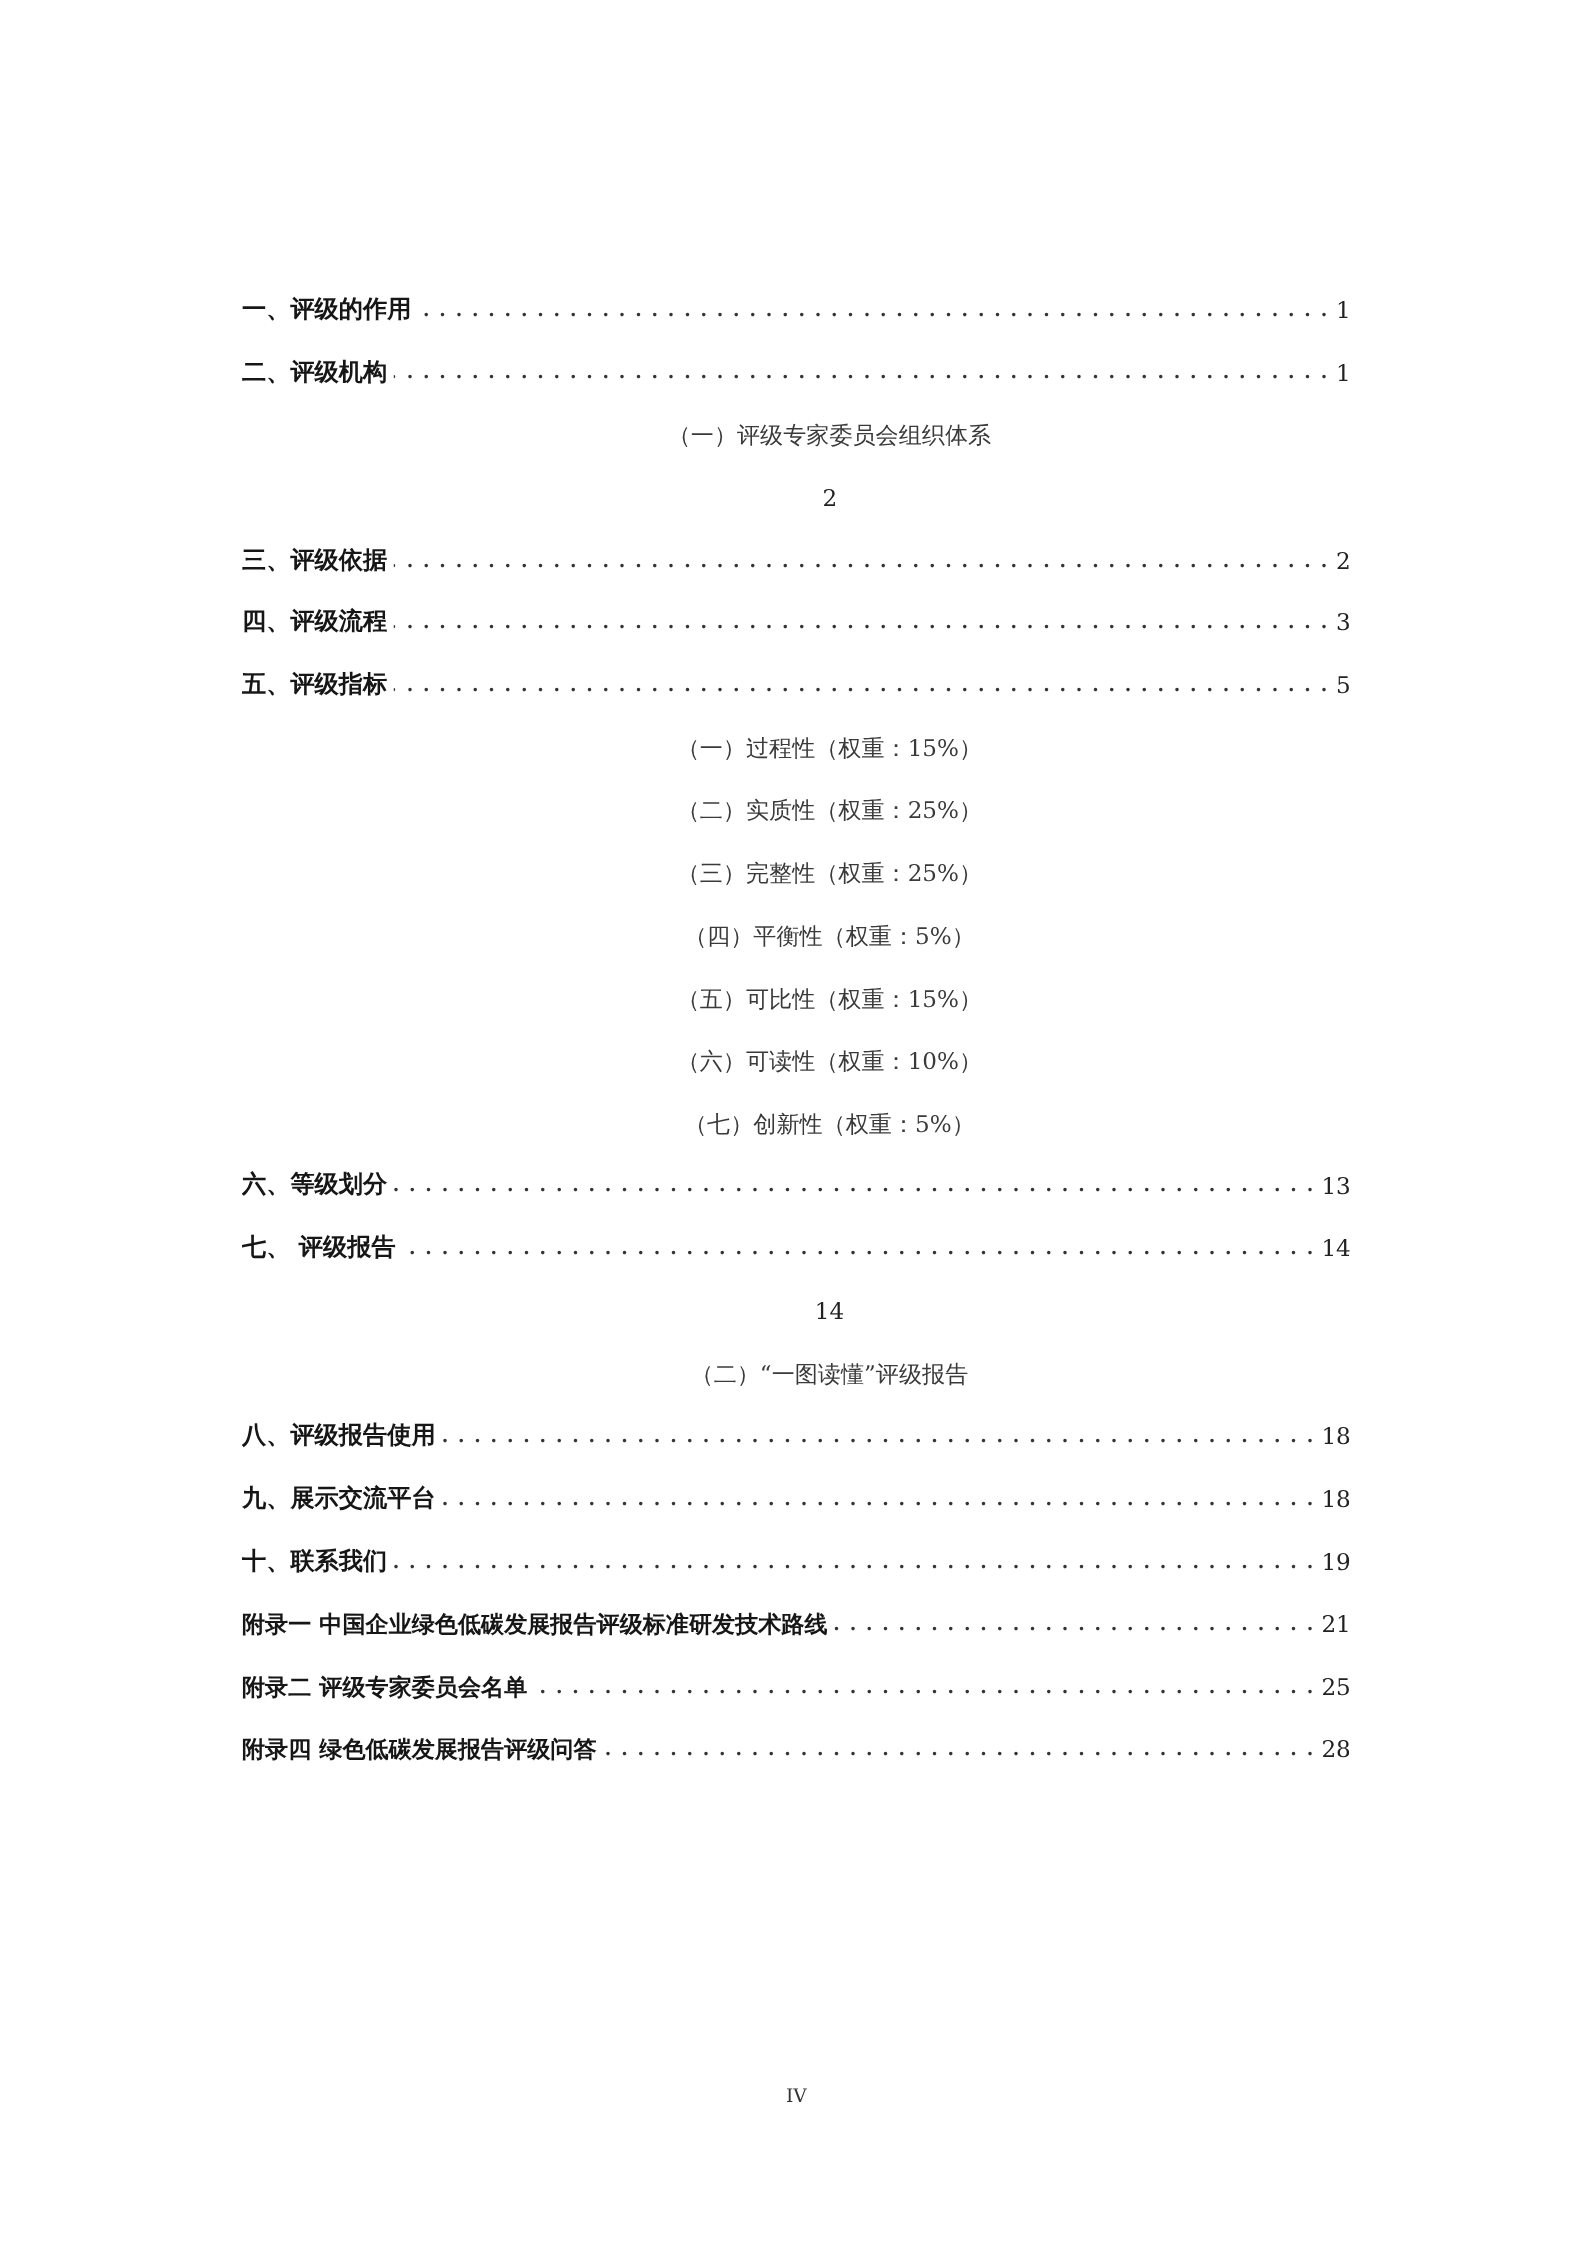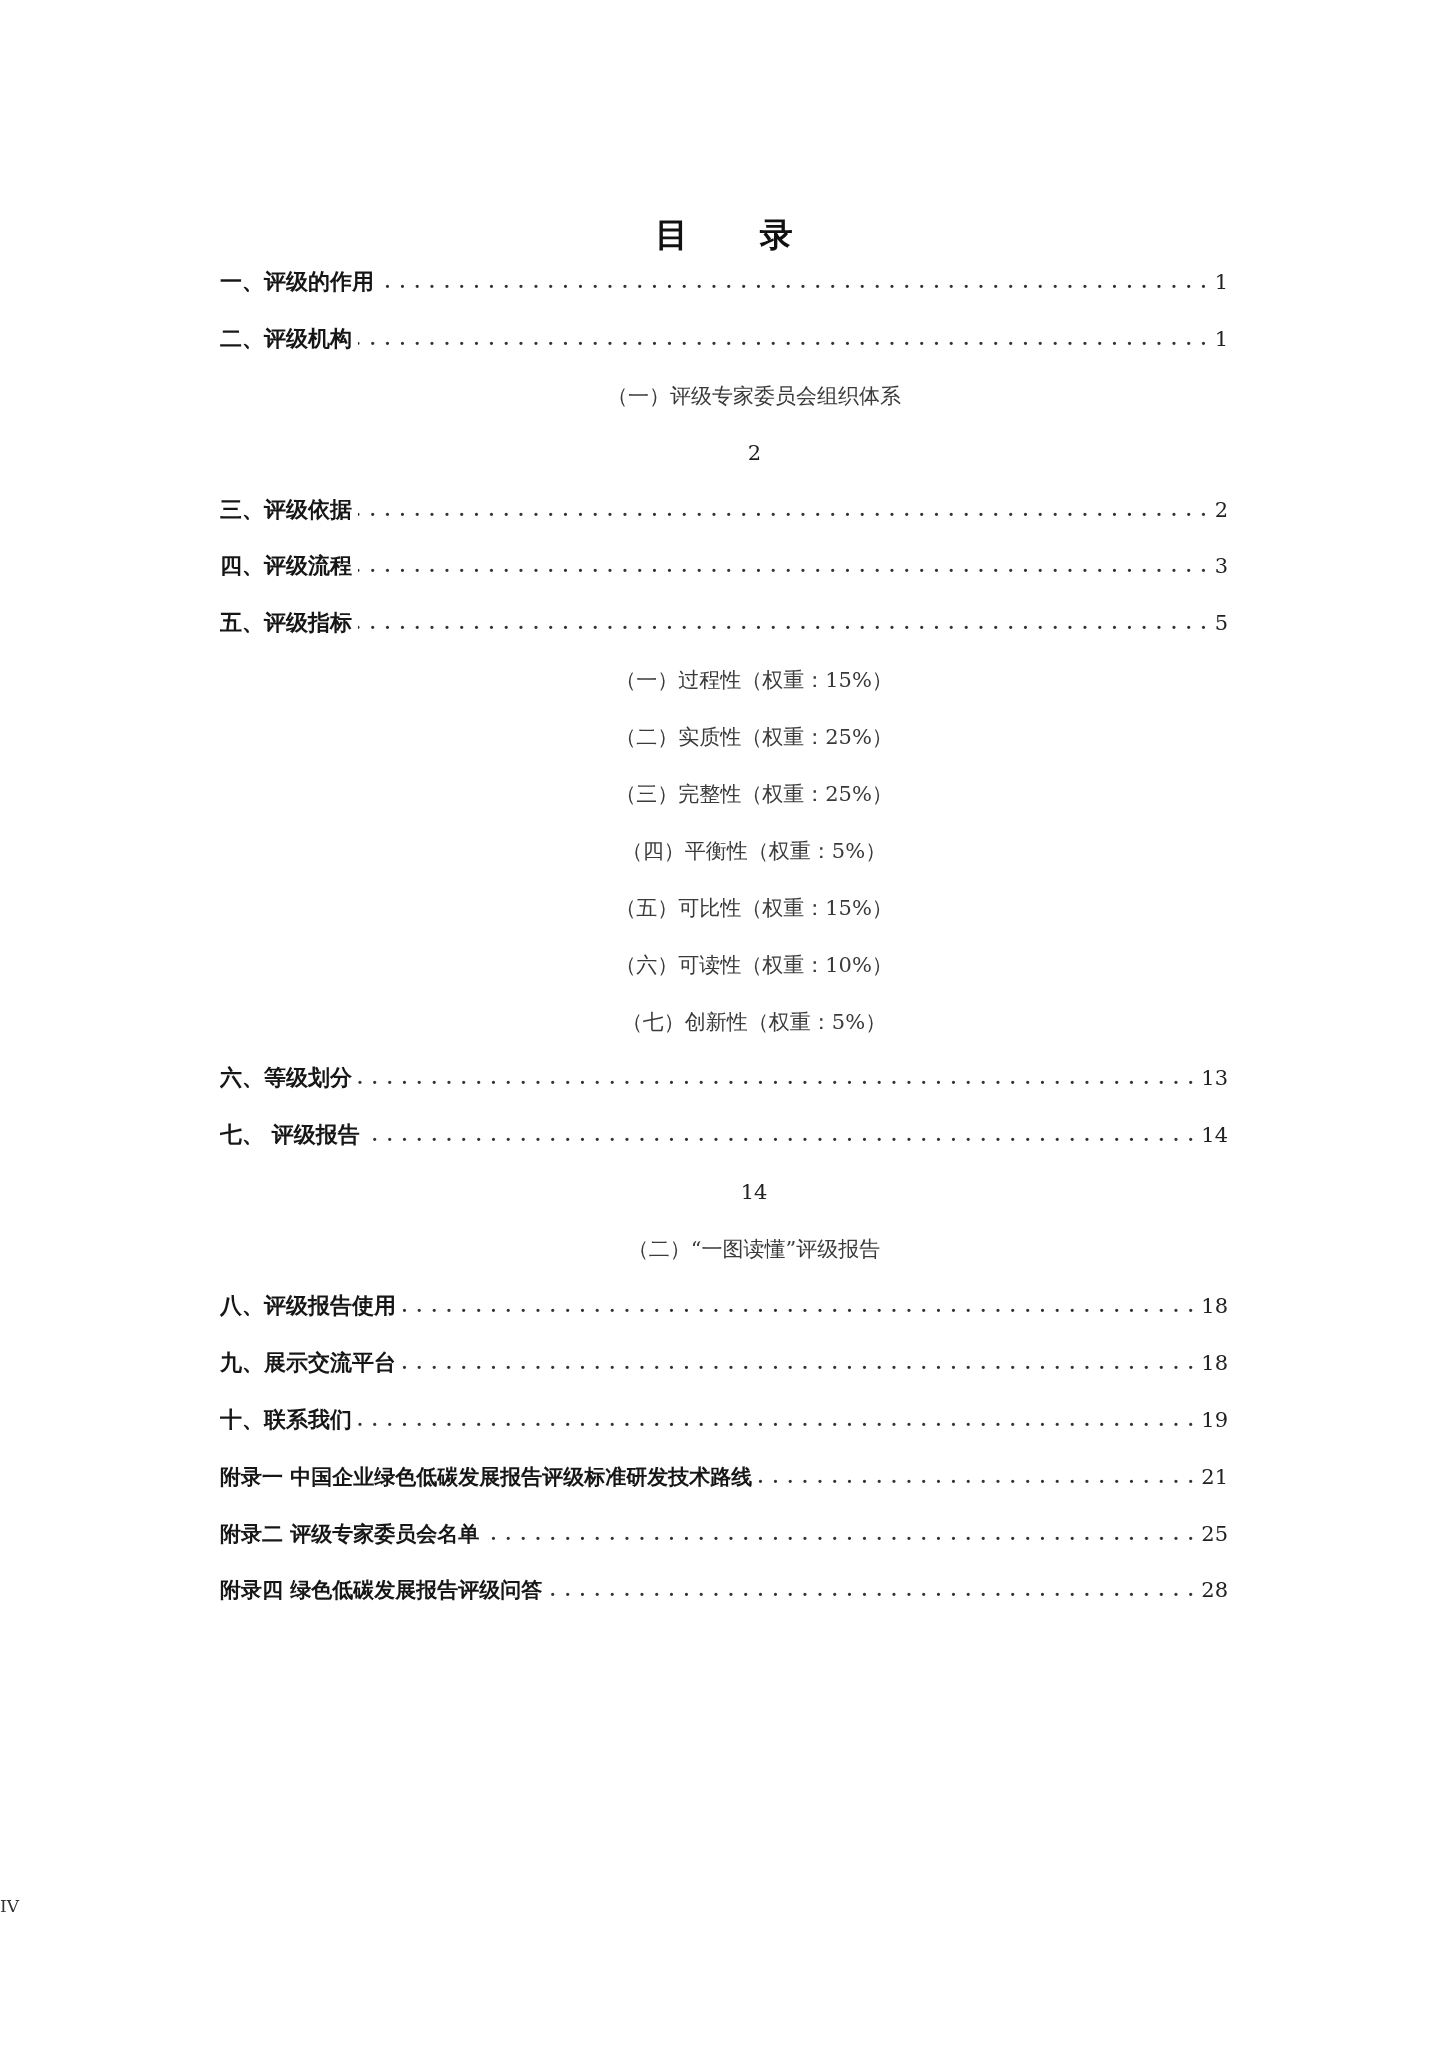--- a/index.html
+++ b/index.html
@@ -96,32 +96,31 @@
       font-size: 21px;
       color: #222;
       text-align: right;
       min-width: 14px;
     }
     .page-footer {
       position: absolute;
       left: 0;
       width: 1448px;
       top: 1896px;
-      text-align: left;
+      text-align: center;
       font-size: 17px;
       color: #333;
       font-family: "DejaVu Serif", "Liberation Serif", serif;
     }
   </style>
 </head>
 <body>
 
 <div class="page">
 
-  <h1 class="toc-title">目 录</h1>
 
   <ul class="toc-list">
     <li class="toc-entry level-1">
       <span class="entry-label">一、评级的作用</span>
       <span class="entry-leader"></span>
       <span class="entry-page">1</span>
     </li>
     <li class="toc-entry level-1">
       <span class="entry-label">二、评级机构</span>
       <span class="entry-leader"></span>

